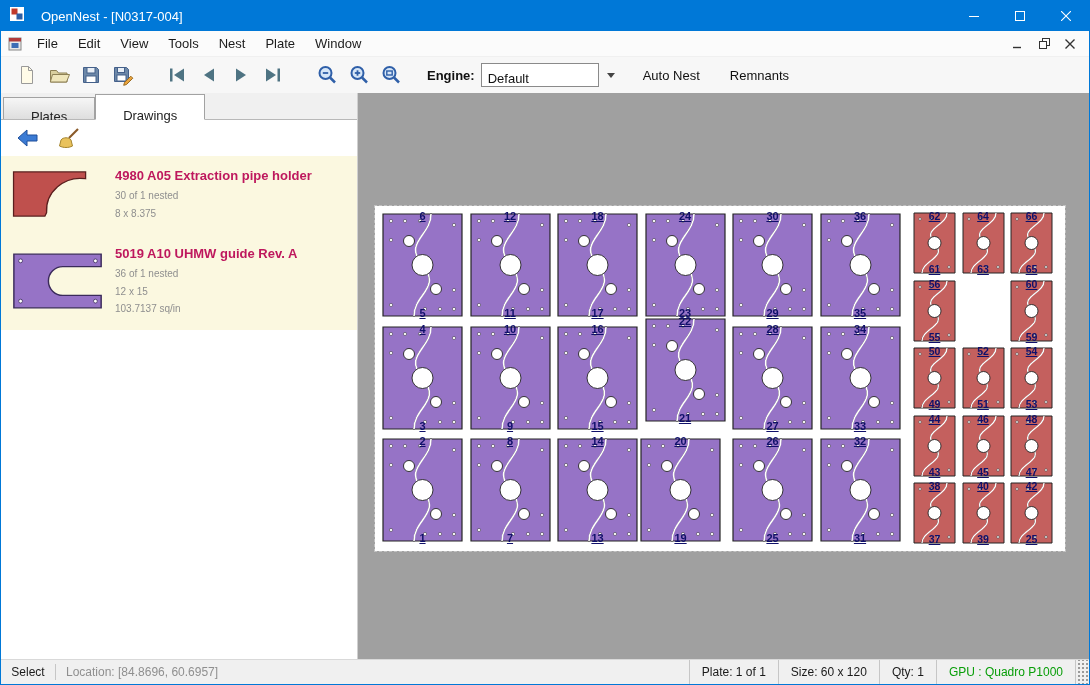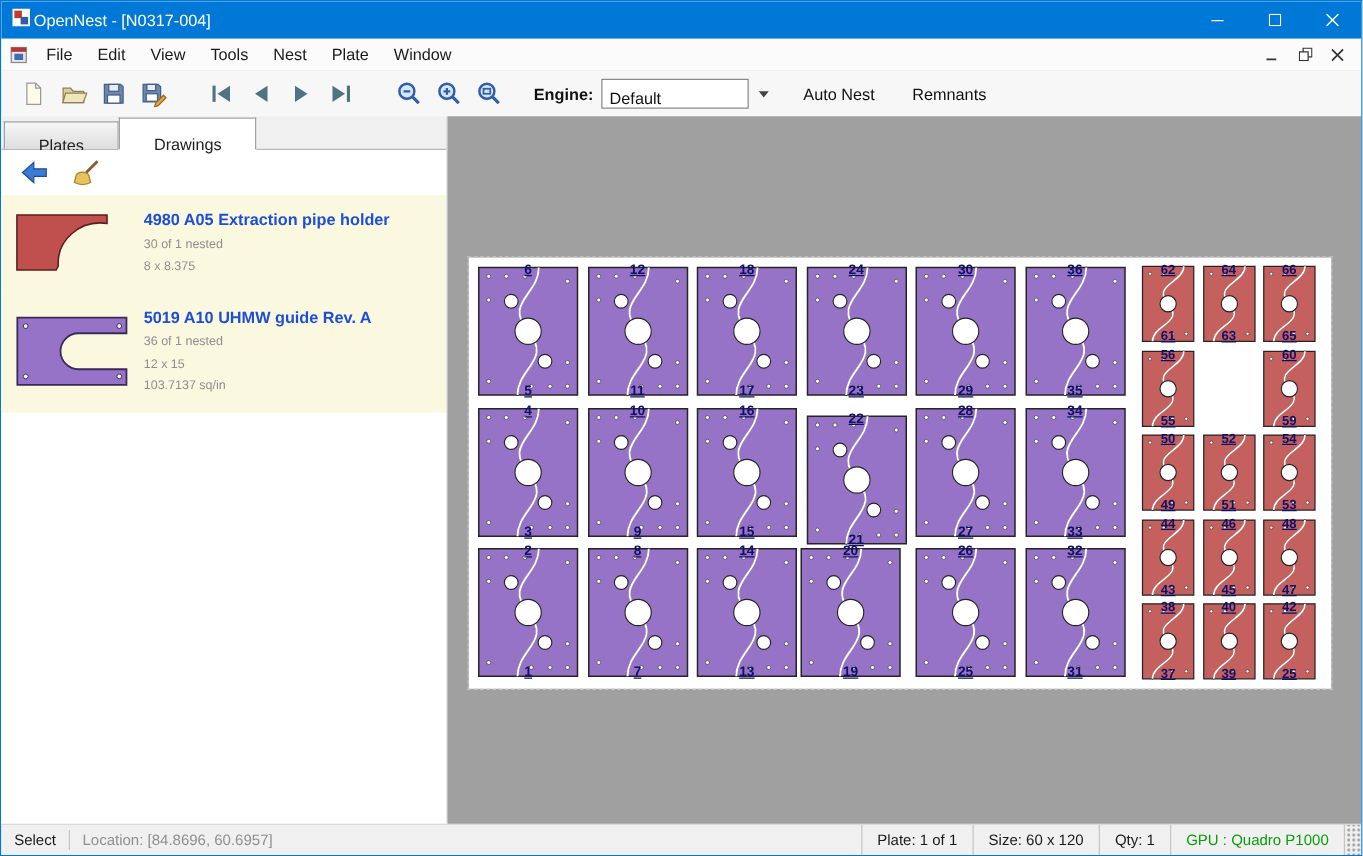--- a/index.html
+++ b/index.html
@@ -1,21 +1,21 @@
 <!DOCTYPE html>
 <html style="--titlebar: #0078d7; --purple_part: #9673c6; --red_part: #c4605e; --gpu_text: #089e08; --list_bg: #fbf8e0; --canvas_bg: #a0a0a0; --number_text: #10106a;"><head>
 <meta charset="utf-8">
 <style>
   * { margin:0; padding:0; box-sizing:border-box; }
   html,body { width:1090px; height:685px; background:#fff; font-family:"Liberation Sans","DejaVu Sans",sans-serif; }
   .app { width:1090px; height:685px; display:flex; flex-direction:column; border:1px solid var(--titlebar,#0078d7); overflow:hidden; }
 
   
   .titlebar { height:30px; background:var(--titlebar,#0078d7); display:flex; align-items:center; padding-left:8px; color:#fff; flex:0 0 30px; }
-  .titlebar .apptitle { font-size:13px; margin-left:2px; }
+  .titlebar .apptitle { font-size:13px; margin-left:16px; }
   .wcontrols { margin-left:auto; display:flex; height:30px; }
   .wbtn { width:46px; height:30px; display:flex; align-items:center; justify-content:center; cursor:default; }
 
   
   .menubar { height:26px; background:#fbfbfb; display:flex; align-items:center; padding:0 4px 0 6px; flex:0 0 26px; border-bottom:1px solid #f0f0f0; }
   .menu-items { display:flex; height:100%; }
   .menu-item { padding:0 10px; font-size:13px; color:#1b1b1b; display:flex; align-items:center; }
   .mdi-controls { margin-left:auto; display:flex; align-items:center; gap:4px; padding-right:4px; }
   .mbtn { width:22px; height:18px; display:flex; align-items:center; justify-content:center; }
 
@@ -34,21 +34,21 @@
   .sidepanel { width:357px; flex:0 0 357px; display:flex; flex-direction:column; background:#fff; border-right:1px solid #d0d0d0; }
   .tabstrip { height:27px; background:#f0f0f0; display:flex; align-items:flex-end; border-bottom:1px solid #b8b8b8; padding-left:2px; }
   .tab { height:22px; line-height:21px; padding:8px 27px; font-size:13px; color:#222; background:linear-gradient(#f6f6f6,#dedede); border:1px solid #a2a2a2; border-bottom:none; }
   .tab.active { height:26px; line-height:25px; background:#fff; border-bottom:1px solid #fff; margin-bottom:-1px; position:relative; z-index:2; }
   .side-toolbar { height:36px; background:#fff; display:flex; align-items:center; padding-left:12px; gap:12px; flex:0 0 36px; }
   .sbtn { width:30px; height:28px; display:flex; align-items:center; justify-content:center; border-radius:3px; }
   .drawing-list { flex:1; background:#fff; overflow:hidden; }
   .ditem { display:flex; background:var(--list_bg,#fbf8e0); padding:10px 6px 12px 10px; cursor:pointer; }
   .dthumb { width:98px; flex:0 0 98px; display:flex; align-items:center; }
   .dinfo  { padding-left:6px; padding-top:2px; }
-  .dname  { font-weight:bold; font-size:13px; color:#1d4ed8; margin-bottom:4px; }
+  .dname  { font-weight:bold; font-size:13px; color:#be185d; margin-bottom:4px; }
   .dsub   { color:#8f8f8f; font-size:10px; line-height:17.5px; }
 
   
   .canvas { flex:1; background:var(--canvas_bg,#a0a0a0); position:relative; overflow:hidden; }
   .plate { position:absolute; left:17px; top:113px; width:690px; height:345px; background:#fff; outline:1px dashed #c2c2c2; }
   .ncell { position:absolute; }
   .pnum { position:absolute; left:0; right:0; text-align:center; font-weight:bold; font-size:11px; text-decoration:underline; color:var(--number_text,#10106a); pointer-events:none; }
   .pt { top:0; }
   .pb { bottom:1px; }
   .rc .pnum { font-size:10.5px; }
@@ -344,21 +344,21 @@
             </svg><div class="pnum pt">36</div><div class="pnum pb">35</div></div>
           <div class="ncell pc" style="left: 4px; top: 116.5px; width: 87px; height: 110px;"><svg width="87" height="110" viewBox="0 0 87 110">
               <use href="#pPair"></use>
             </svg><div class="pnum pt">4</div><div class="pnum pb">3</div></div>
           <div class="ncell pc" style="left: 91.5px; top: 116.5px; width: 87px; height: 110px;"><svg width="87" height="110" viewBox="0 0 87 110">
               <use href="#pPair"></use>
             </svg><div class="pnum pt">10</div><div class="pnum pb">9</div></div>
           <div class="ncell pc" style="left: 179px; top: 116.5px; width: 87px; height: 110px;"><svg width="87" height="110" viewBox="0 0 87 110">
               <use href="#pPair"></use>
             </svg><div class="pnum pt">16</div><div class="pnum pb">15</div></div>
-          <div class="ncell pc" style="left: 266.5px; top: 123px; width: 87px; height: 110px;"><svg width="87" height="110" viewBox="0 0 87 110">
+          <div class="ncell pc" style="left: 266.5px; top: 109px; width: 87px; height: 110px;"><svg width="87" height="110" viewBox="0 0 87 110">
               <use href="#pPair"></use>
             </svg><div class="pnum pt">22</div><div class="pnum pb">21</div></div>
           <div class="ncell pc" style="left: 354px; top: 116.5px; width: 87px; height: 110px;"><svg width="87" height="110" viewBox="0 0 87 110">
               <use href="#pPair"></use>
             </svg><div class="pnum pt">28</div><div class="pnum pb">27</div></div>
           <div class="ncell pc" style="left: 441.5px; top: 116.5px; width: 87px; height: 110px;"><svg width="87" height="110" viewBox="0 0 87 110">
               <use href="#pPair"></use>
             </svg><div class="pnum pt">34</div><div class="pnum pb">33</div></div>
           <div class="ncell pc" style="left: 4px; top: 229px; width: 87px; height: 110px;"><svg width="87" height="110" viewBox="0 0 87 110">
               <use href="#pPair"></use>

